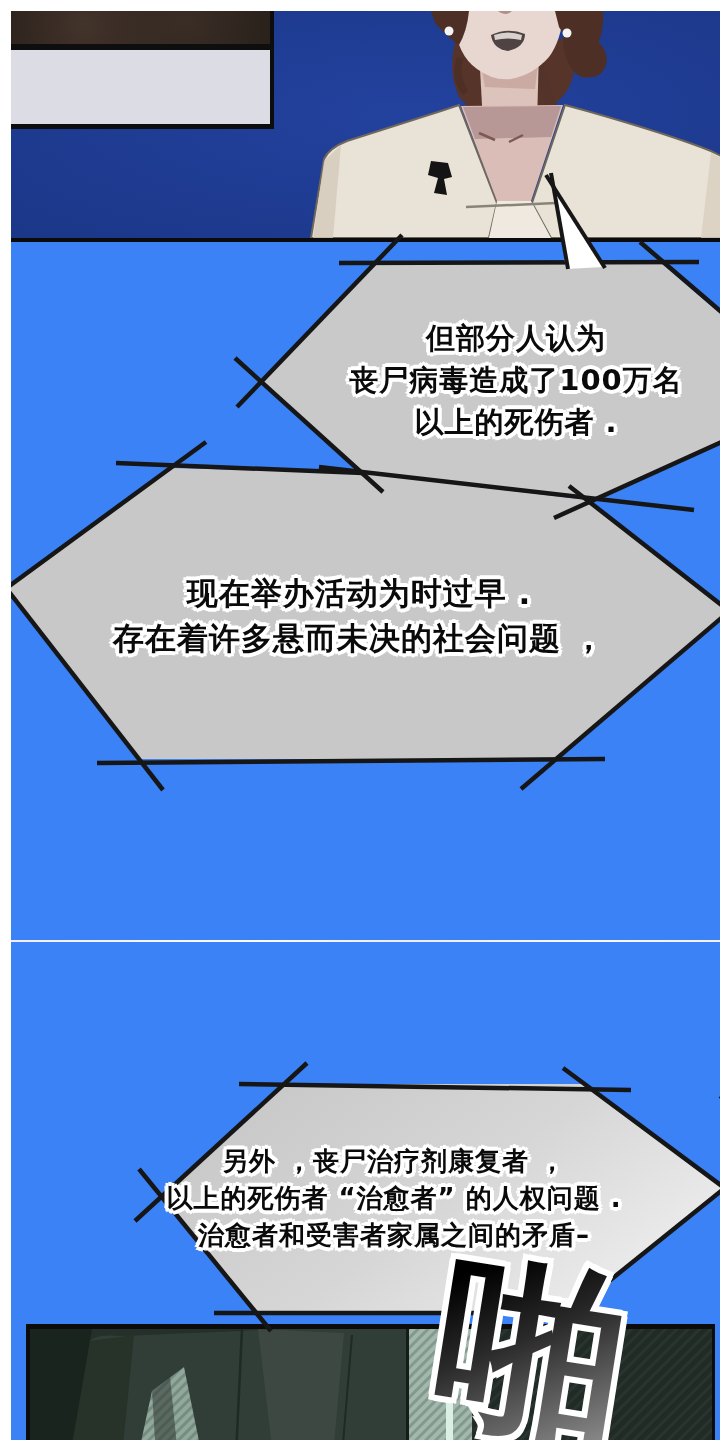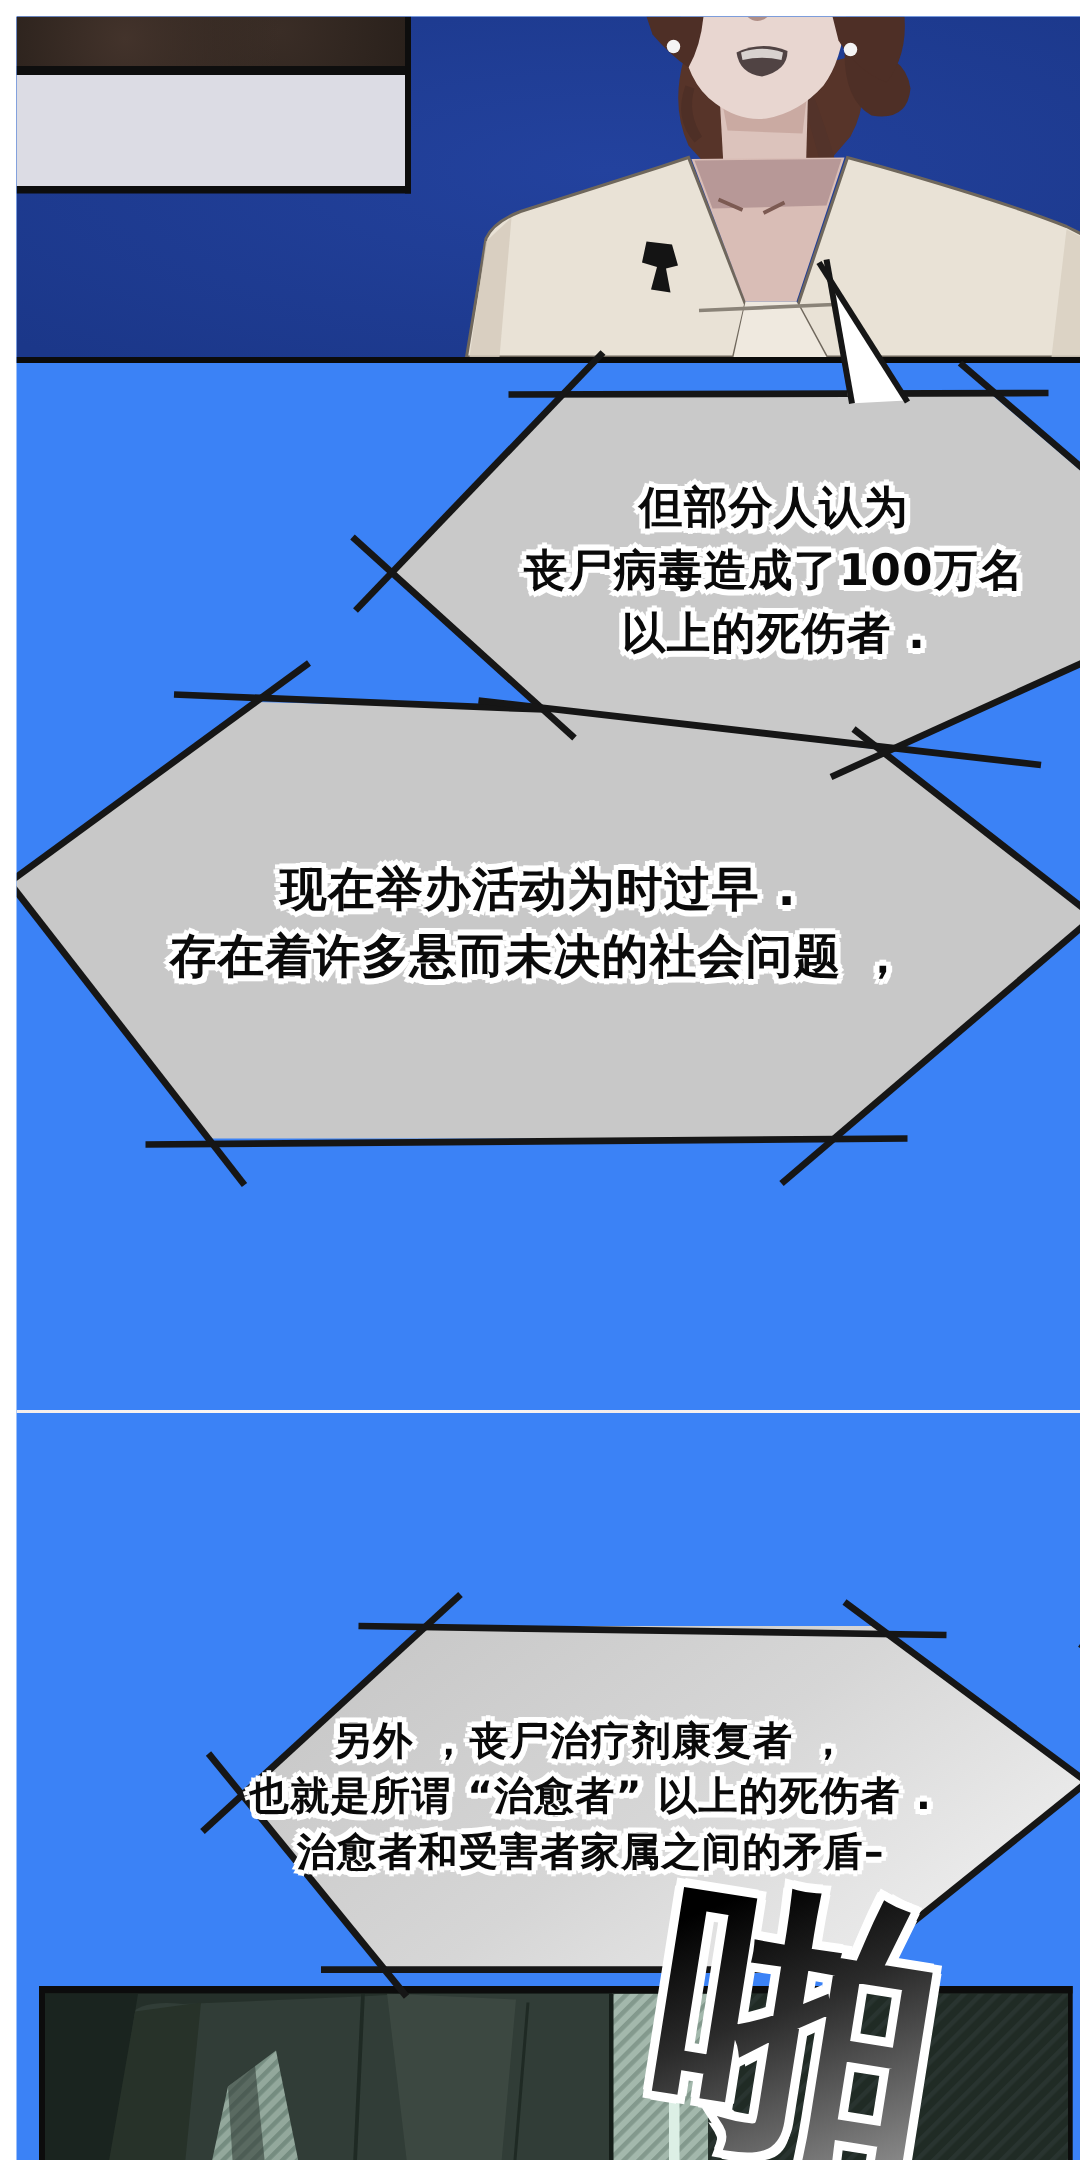--- a/index.html
+++ b/index.html
@@ -223,21 +223,21 @@
     <div>以上的死伤者 .</div>
   </div>
 
   <div class="btxt btxt-2">
     <div>现在举办活动为时过早 .</div>
     <div>存在着许多悬而未决的社会问题 ，</div>
   </div>
 
   <div class="btxt btxt-3">
     <div>另外 ，丧尸治疗剂康复者 ，</div>
-    <div>也就是所谓 “治愈者” 以上的死伤者 .</div>
+    <div>以上的死伤者 “治愈者” 的人权问题 .</div>
     <div>治愈者和受害者家属之间的矛盾–</div>
   </div>
 
   <div class="sfx-wrap">
     <span class="sfx sfx-outline">啪</span>
     <span class="sfx sfx-fill">啪</span>
   </div>
 
 </div>
 

